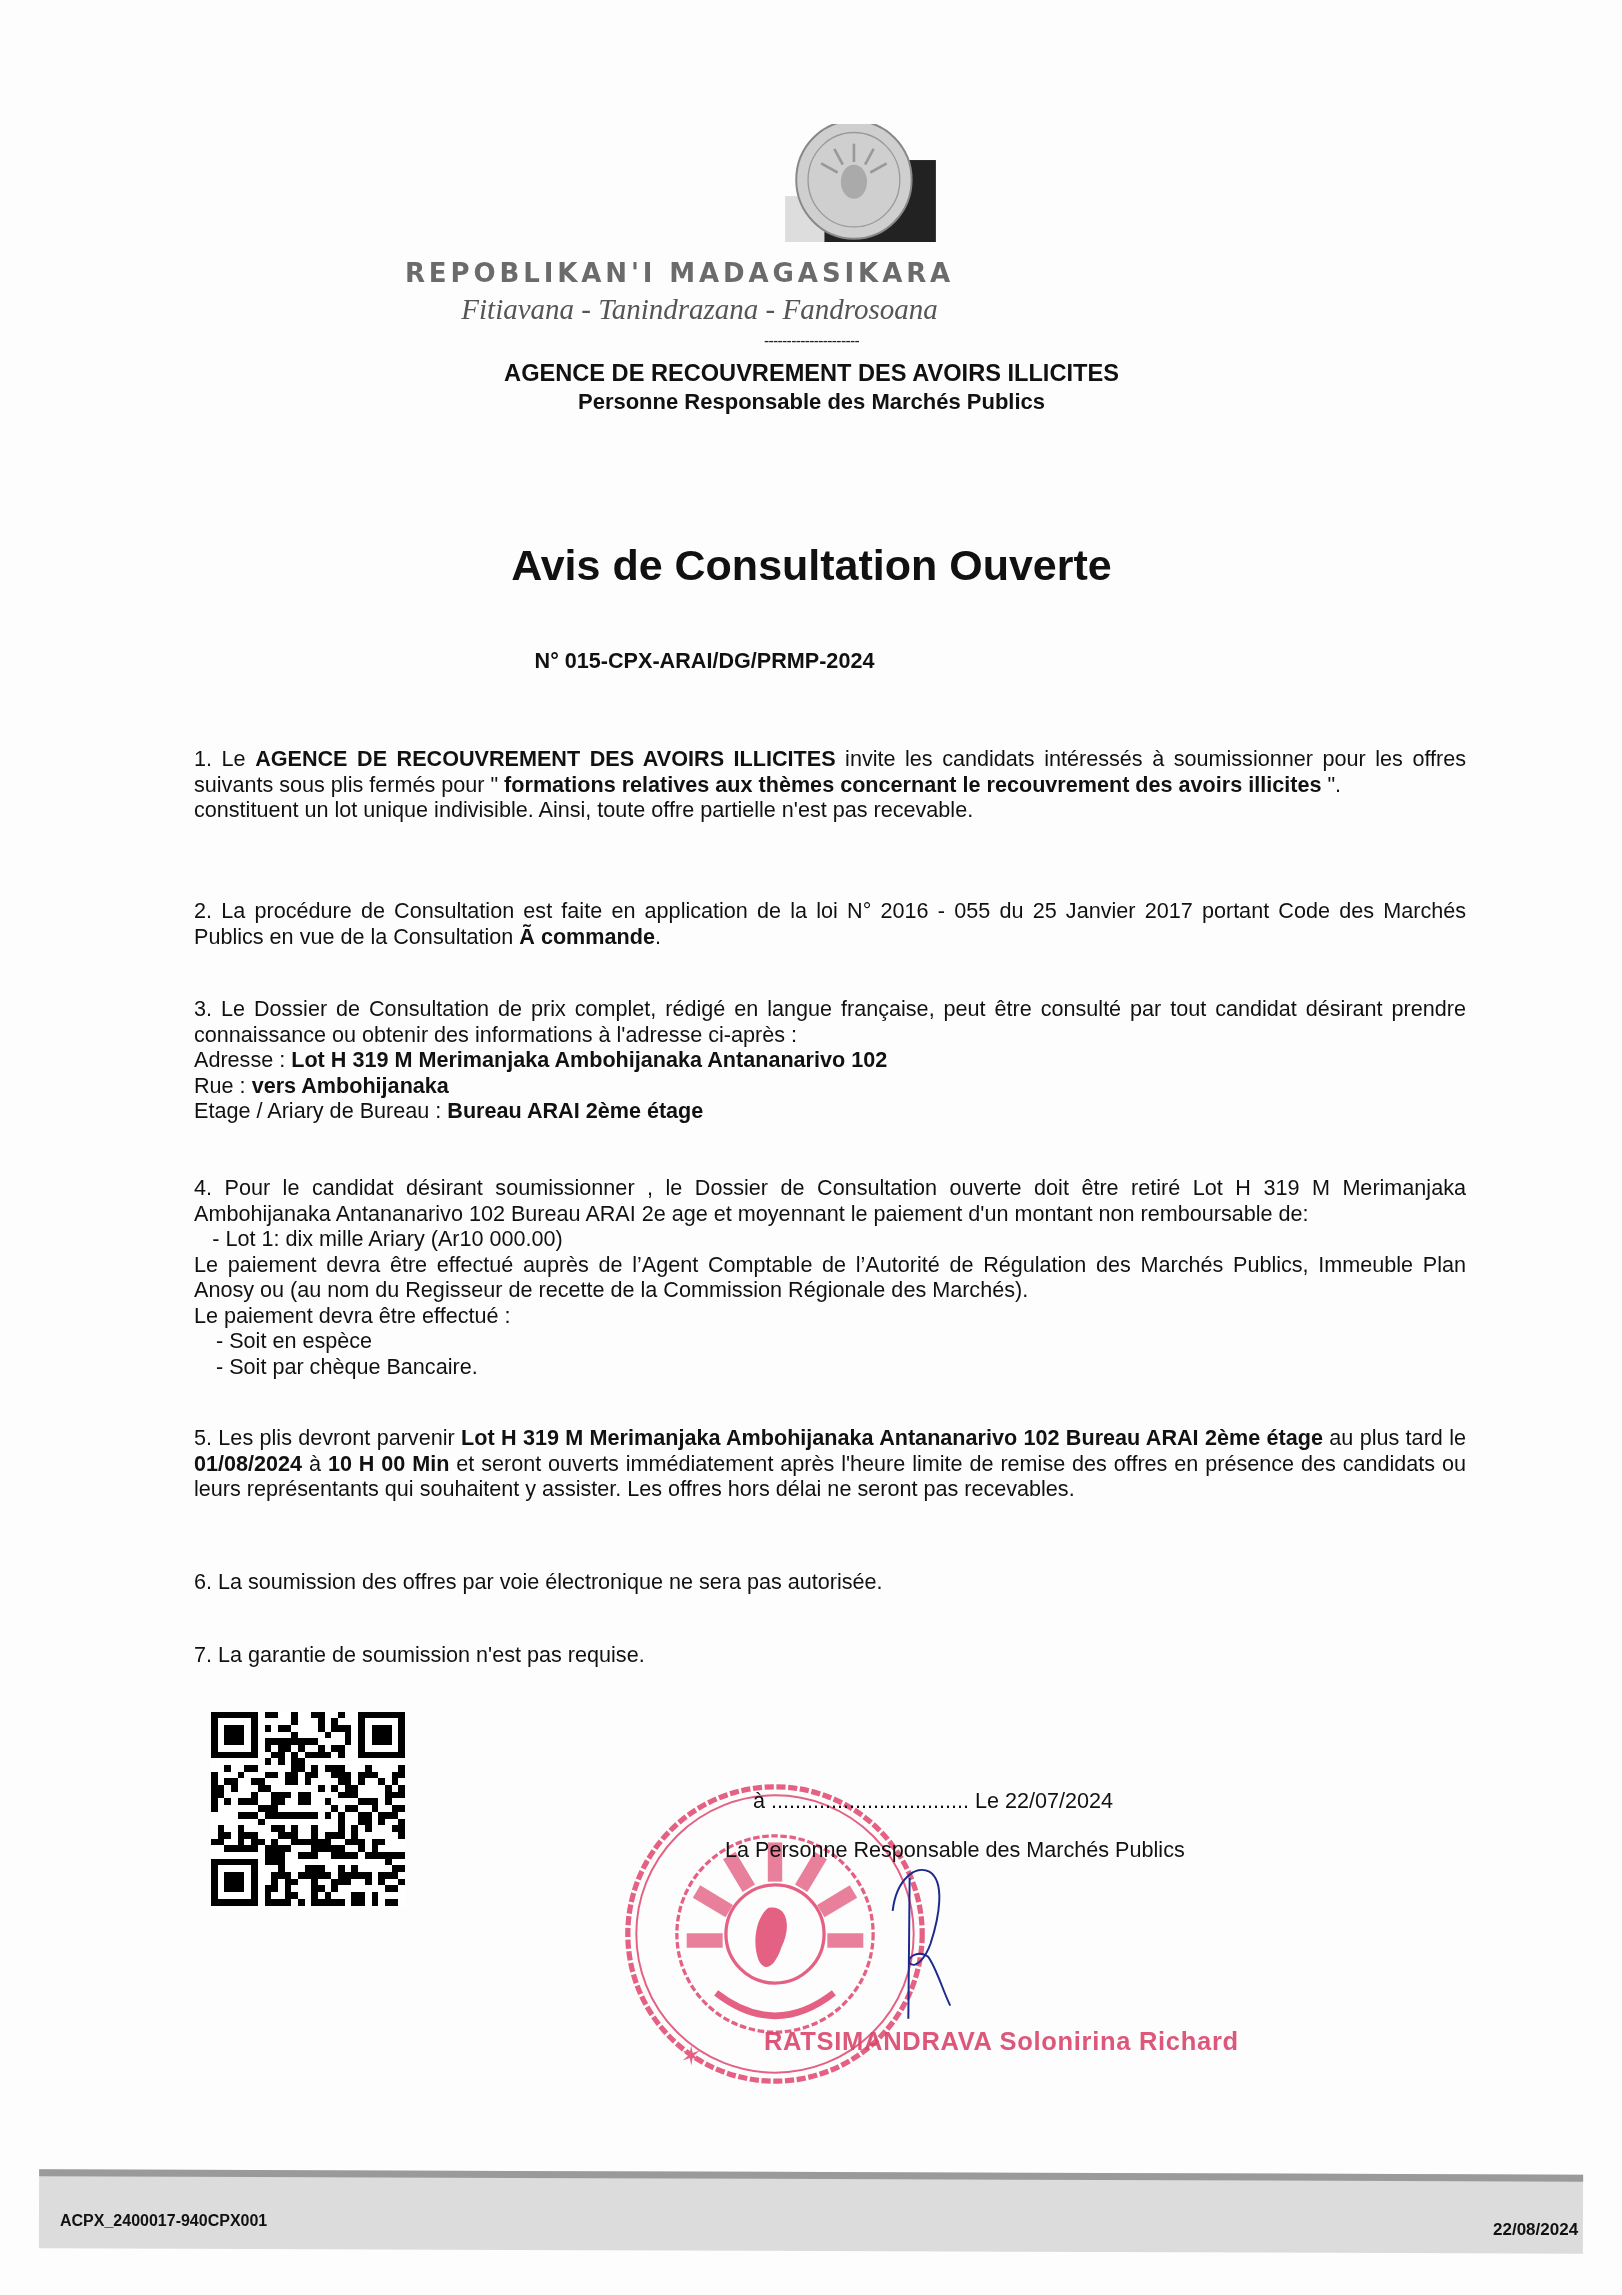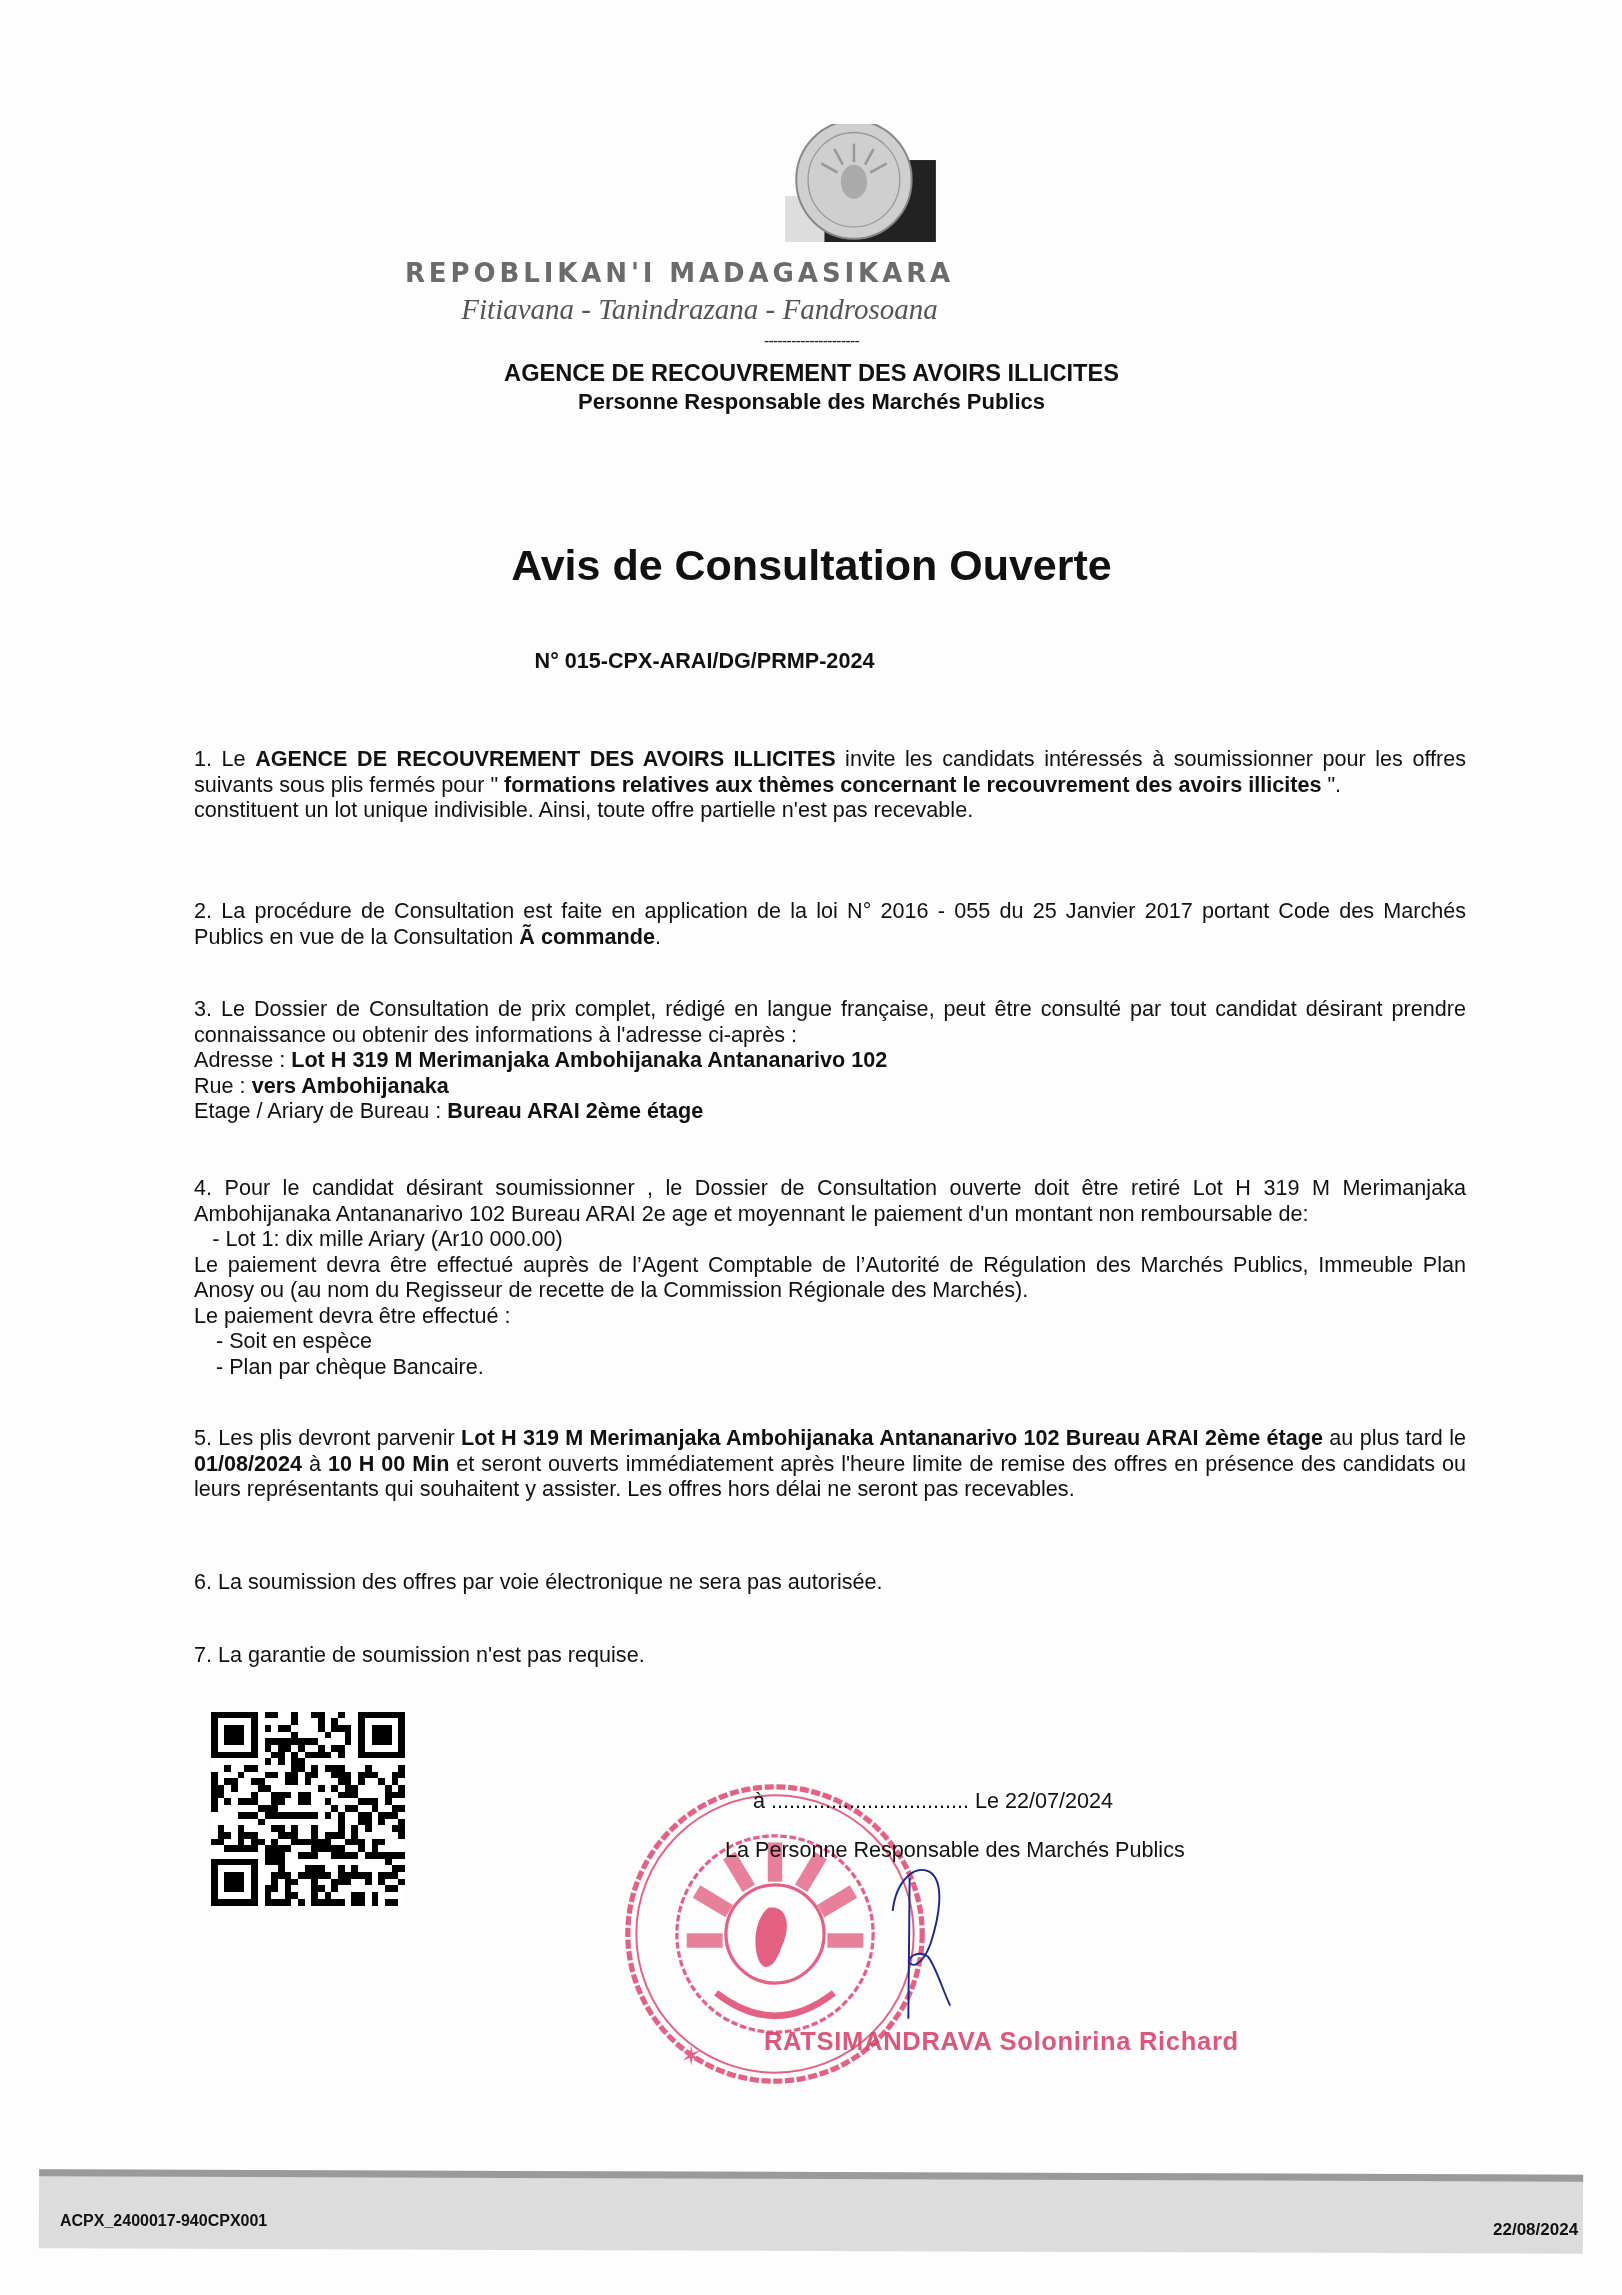--- a/index.html
+++ b/index.html
@@ -87,21 +87,21 @@
   <div><span>Rue : </span><b>vers Ambohijanaka</b></div>
   <div><span>Etage / Ariary de Bureau : </span><b>Bureau ARAI 2ème étage</b></div>
 </div>
 
 <div id="p4" class="abs para">
   <div class="just">4. Pour le candidat désirant soumissionner , le Dossier de Consultation ouverte doit être retiré  Lot H 319 M Merimanjaka Ambohijanaka Antananarivo 102 Bureau ARAI 2e age  et moyennant le paiement d'un montant non remboursable de:</div>
   <div class="ind1">- Lot 1: dix mille Ariary (Ar10 000.00)</div>
   <div class="just">Le paiement devra être effectué auprès de l’Agent Comptable de l’Autorité de Régulation des Marchés Publics, Immeuble Plan Anosy ou (au nom du Regisseur de recette de la Commission Régionale des Marchés).</div>
   <div>Le paiement devra être effectué :</div>
   <div class="ind2">- Soit en espèce</div>
-  <div class="ind2">- Plan par chèque Bancaire.</div>
+  <div class="ind2">- Soit par chèque Bancaire.</div>
 </div>
 
 <div id="p5" class="abs para just">
   <span>5. Les plis devront parvenir  </span><b>Lot H 319 M Merimanjaka Ambohijanaka Antananarivo 102 Bureau ARAI 2ème étage</b><span> au plus tard le  </span><b>01/08/2024</b><span> à  </span><b>10 H 00 Min</b><span> et seront ouverts immédiatement après l'heure limite de remise des offres en présence des candidats ou leurs représentants qui souhaitent y assister. Les offres hors délai ne seront pas recevables.</span>
 </div>
 
 <div id="p6" class="abs para">6. La soumission des offres par voie électronique ne sera pas autorisée.</div>
 <div id="p7" class="abs para">7. La garantie de soumission n'est pas requise.</div>
 
 <svg id="qr" class="abs" viewBox="0 0 29 29" shape-rendering="crispEdges">

